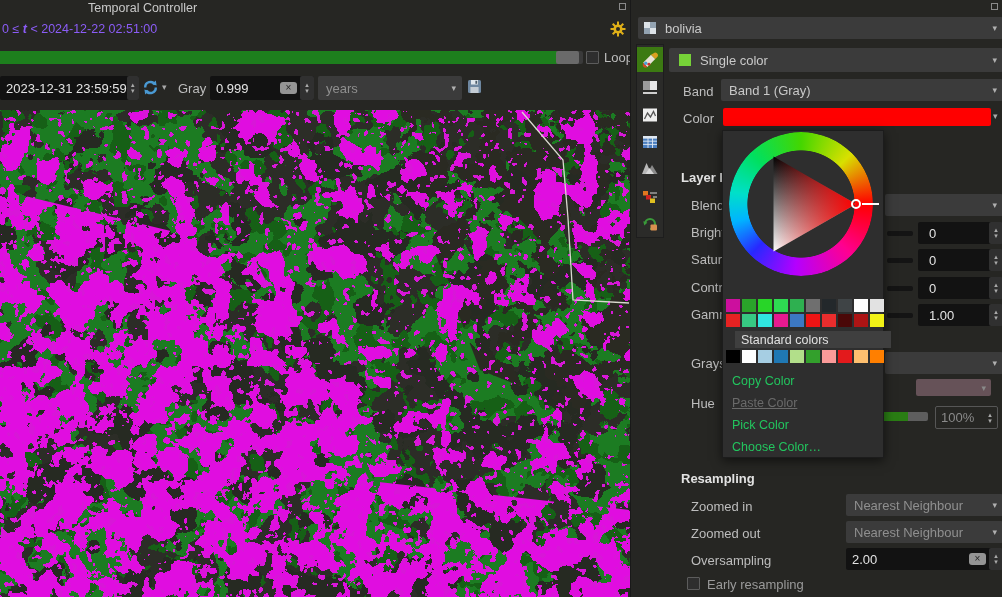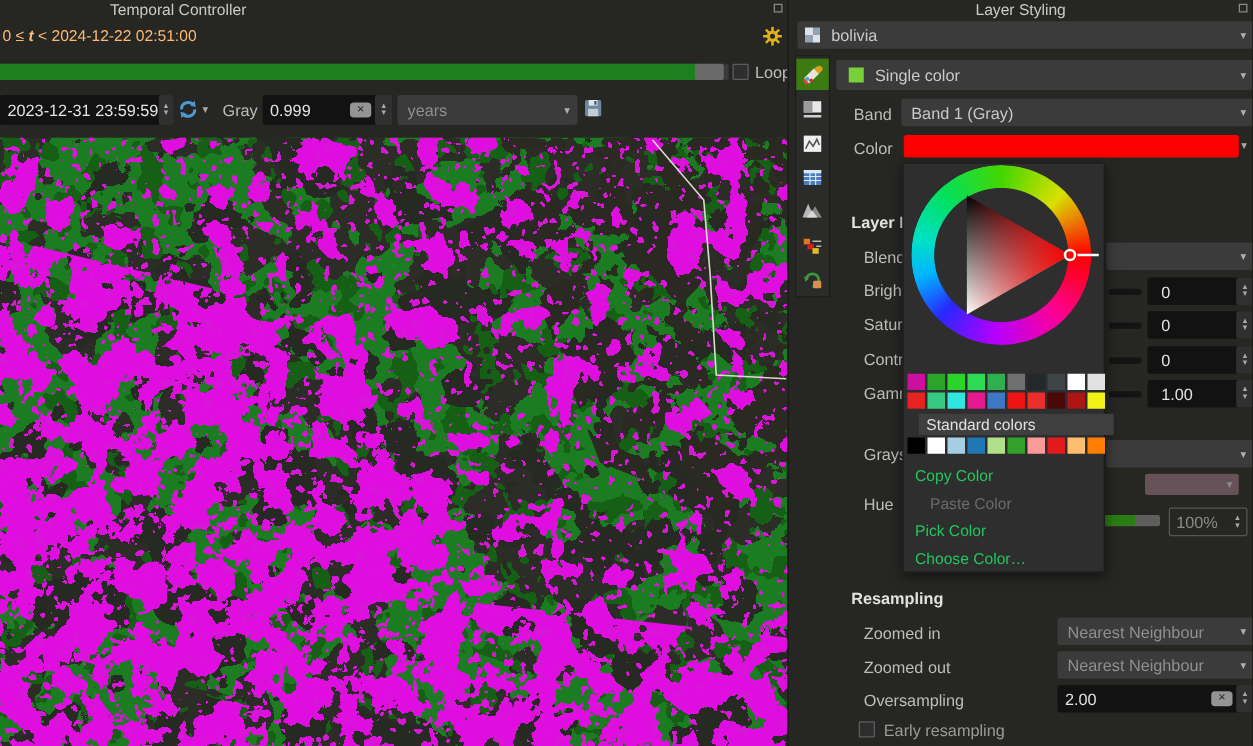--- a/index.html
+++ b/index.html
@@ -48,21 +48,21 @@
 </style>
 </head>
 <body>
 
 <div class="screen">
 
   <div class="abs" style="left:0;top:0;width:630px;height:110px;background:#262623;">
     <div class="abs panel-title" style="left:88px;top:1px;">Temporal Controller</div>
     <div class="abs dock-ic" style="left:619px;top:3px;"></div>
 
-    <div class="abs" style="left:2px;top:22px;font-size:12.5px;color:#fdba74;">
+    <div class="abs" style="left:2px;top:22px;font-size:12.5px;color:#8b5cf6;">
       <span>0 ≤ </span><span style="font-weight:bold;font-style:italic;">t</span><span> &lt; 2024-12-22 02:51:00</span>
     </div>
 
     <div class="abs" style="left:610px;top:21px;">
       <svg width="16" height="16" viewBox="0 0 16 16">
         <g fill="#e0b018">
           <rect x="7" y="0.5" width="2" height="15"></rect>
           <rect x="7" y="0.5" width="2" height="15" transform="rotate(45 8 8)"></rect>
           <rect x="7" y="0.5" width="2" height="15" transform="rotate(90 8 8)"></rect>
           <rect x="7" y="0.5" width="2" height="15" transform="rotate(135 8 8)"></rect>
@@ -202,21 +202,20 @@
       <g clip-path="url(#clipBL)">
           <rect width="630" height="487" fill="#e010e0" filter="url(#fMagDense)"></rect>
         </g>
       <rect width="630" height="487" fill="#d813d8" filter="url(#fSpeck)"></rect>
 
       <path d="M522,2 L563,50 L568,108 L573,190 L629,193" fill="none" stroke="#d9d9cf" stroke-width="1.3"></path>
     </svg>
   </div>
 
   <div class="abs rp" style="left:630px;top:0;width:372px;height:597px;">
-    <div class="abs panel-title" style="left:0;top:1px;width:100%;text-align:center;">Layer Styling</div>
     <div class="abs dock-ic" style="right:4px;top:3px;"></div>
 
     <div class="abs combo" style="left:7px;top:17px;width:365px;height:22px;padding-left:6px;justify-content:center;">
       <span style="width:12px;height:12px;margin-right:9px;flex:0 0 auto;
         background:conic-gradient(#93a3b2 0 25%,#dde3e8 0 50%,#93a3b2 0 75%,#dde3e8 0);"></span>
       <span>bolivia</span>
       <span class="caret">▾</span>
     </div>
 
     <div class="abs tabcol" style="left:5px;top:44px;width:28px;height:194px;display:flex;flex-direction:column;align-items:center;gap:2px;padding-top:2px;">
@@ -442,18 +441,18 @@
         <span class="sw" style="background: rgb(31, 120, 180);"></span>
         <span class="sw" style="background: rgb(178, 223, 138);"></span>
         <span class="sw" style="background: rgb(51, 160, 44);"></span>
         <span class="sw" style="background: rgb(251, 154, 153);"></span>
         <span class="sw" style="background: rgb(227, 26, 28);"></span>
         <span class="sw" style="background: rgb(253, 191, 111);"></span>
         <span class="sw" style="background: rgb(255, 127, 0);"></span>
       </div>
 
     <div class="abs menu-item" style="left:0;top:240px;width:160px;">Copy Color</div>
-    <div class="abs menu-item disabled" style="left:12px;top:262px;width:160px;">Paste Color</div>
+    <div class="abs menu-item disabled" style="left:0;top:262px;width:160px;text-decoration:underline;">Paste Color</div>
     <div class="abs menu-item" style="left:0;top:284px;width:160px;">Pick Color</div>
     <div class="abs menu-item" style="left:0;top:306px;width:160px;">Choose Color…</div>
   </div>
 
 </div>
 
 </body></html>

